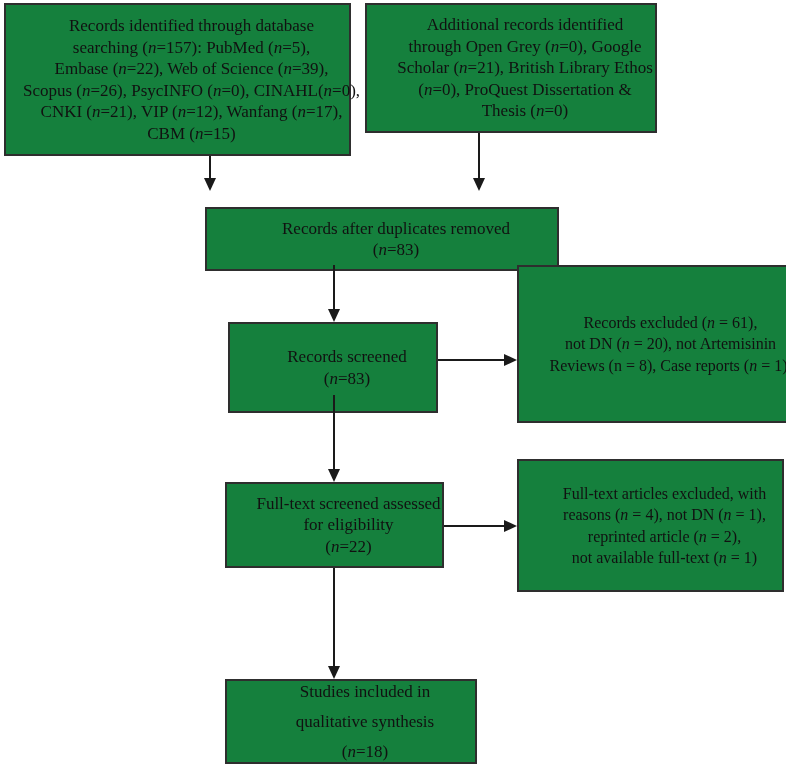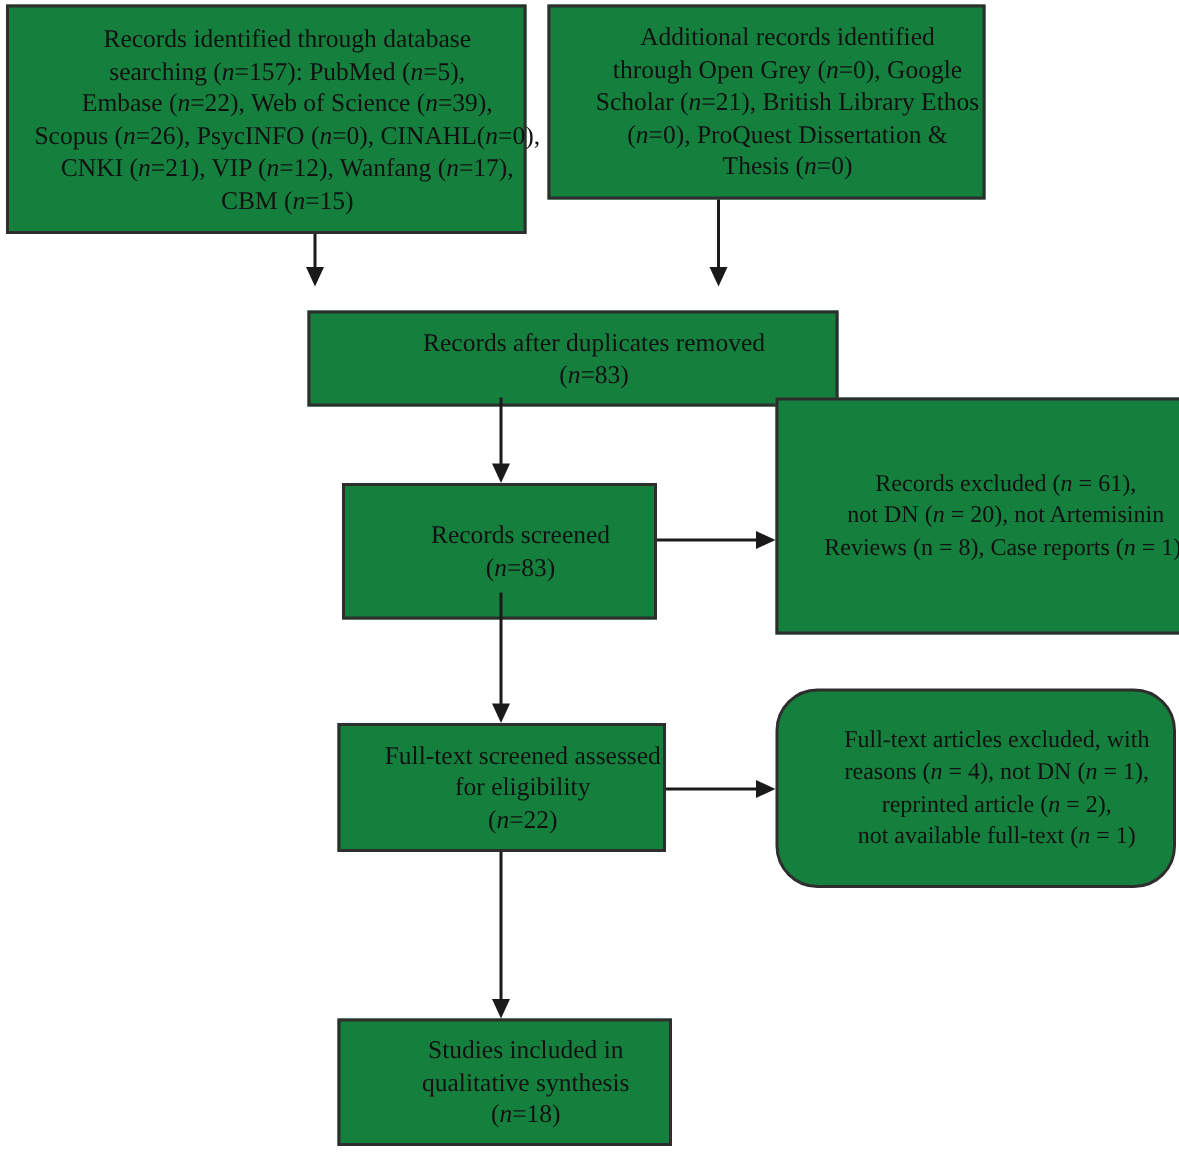--- a/index.html
+++ b/index.html
@@ -121,28 +121,28 @@
       <div class="line">not DN (<i>n</i> = 20), not Artemisinin</div>
       <div class="line">Reviews (n = 8), Case reports (<i>n</i> = 1),</div>
     </div>
 
   <div class="box" style="left:225px; top:482px; width:219px; height:86px;">
       <div class="line">Full-text screened assessed</div>
       <div class="line">for eligibility</div>
       <div class="line">(<i>n</i>=22)</div>
     </div>
 
-  <div class="box small" style="left:517px; top:459px; width:267px; height:133px;border-radius:28px;">
+  <div class="box small" style="left:517px; top:459px; width:267px; height:133px;">
       <div class="line">Full-text articles excluded, with</div>
       <div class="line">reasons (<i>n</i> = 4), not DN (<i>n</i> = 1),</div>
       <div class="line">reprinted article (<i>n</i> = 2),</div>
       <div class="line">not available full-text (<i>n</i> = 1)</div>
     </div>
 
-  <div class="box" style="left:225px; top:679px; width:223px; height:85px;">
+  <div class="box" style="left:225px; top:679px; width:252px; height:85px;justify-content:space-between;">
       <div class="line">Studies included in</div>
       <div class="line">qualitative synthesis</div>
       <div class="line">(<i>n</i>=18)</div>
     </div>
 
   <div class="varrow" style="left:204px; top:156px; height:35px;">
     <div class="shaft"></div>
     <div class="head"></div>
   </div>
 

